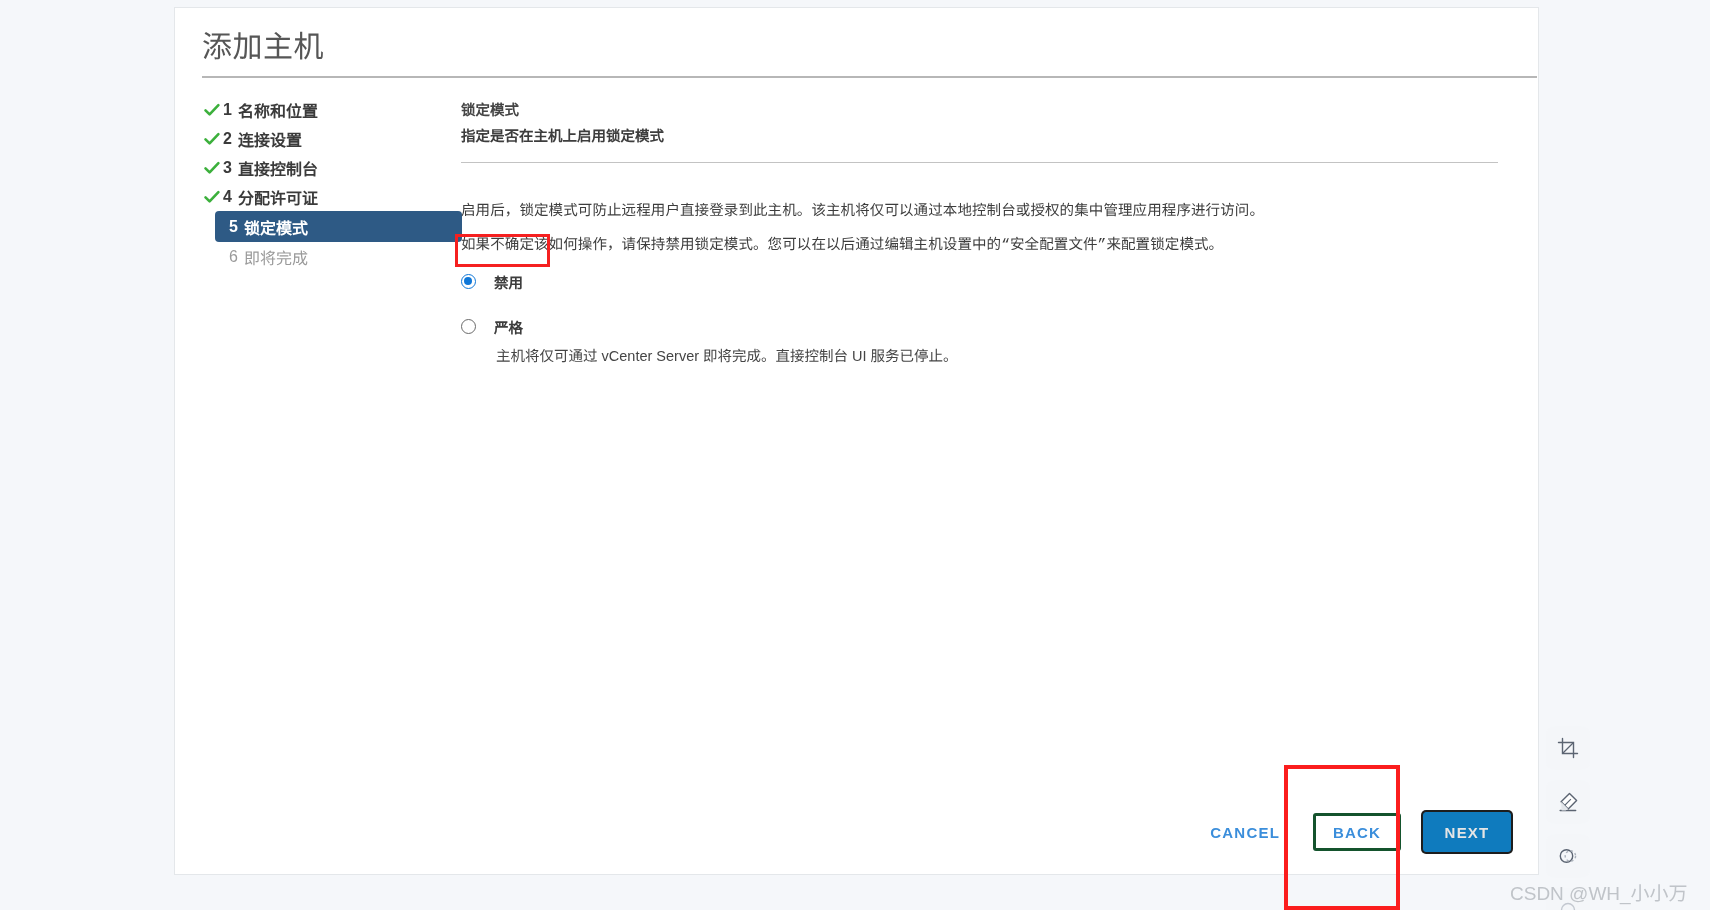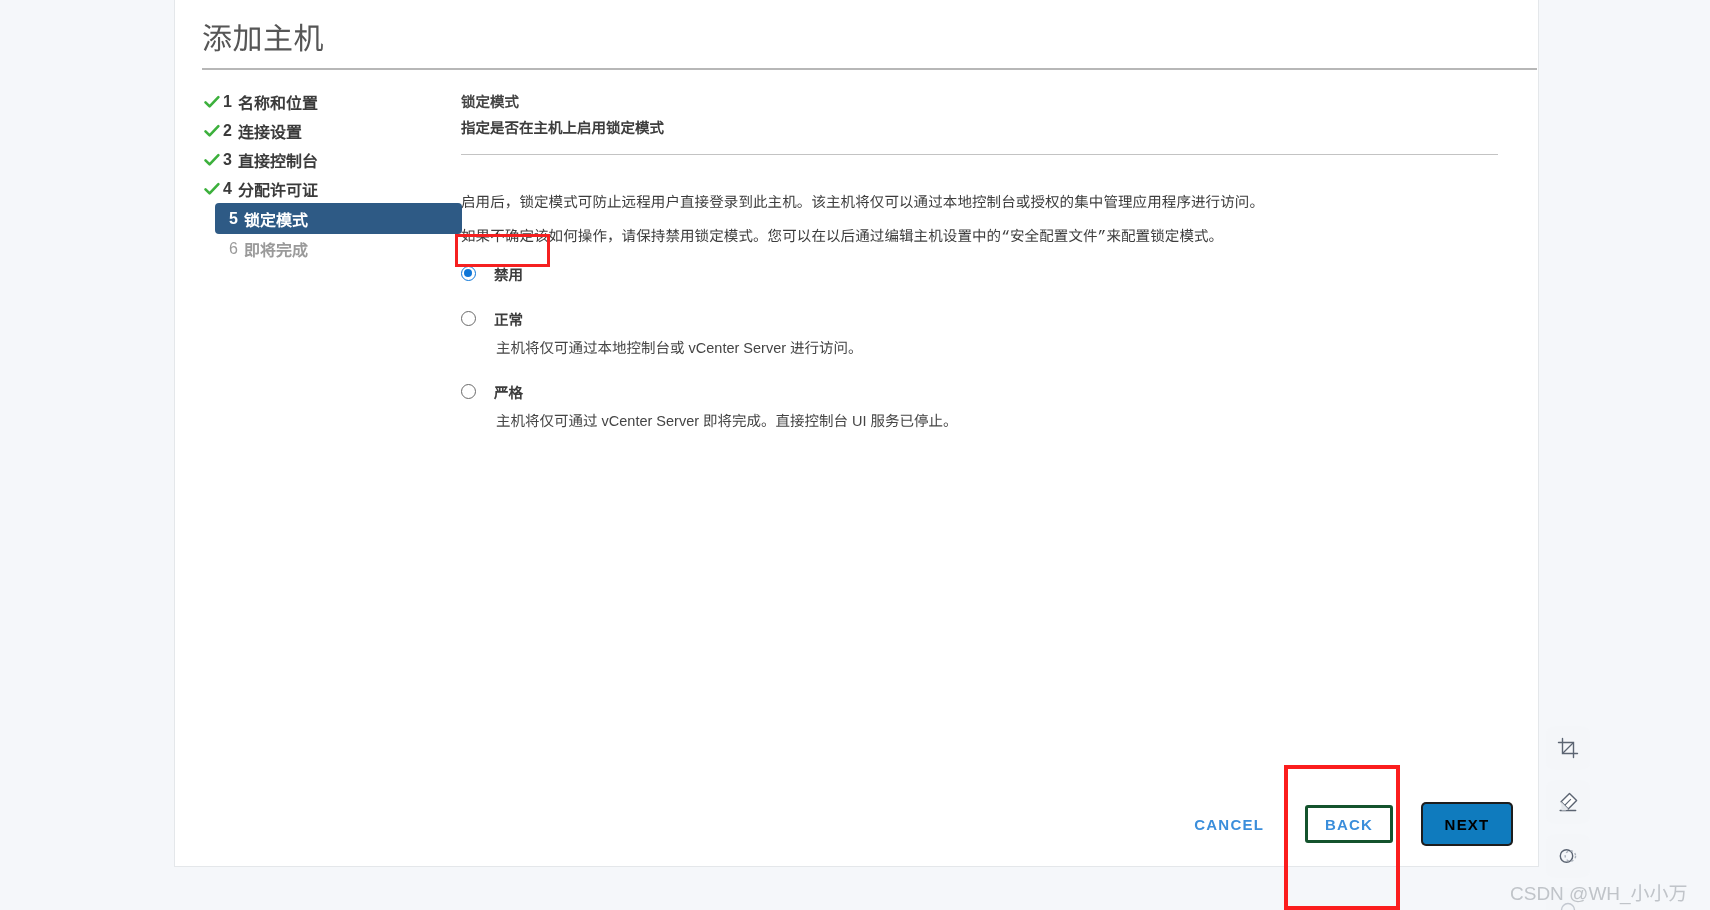--- a/index.html
+++ b/index.html
@@ -14,21 +14,21 @@
     font-family: "Liberation Sans", "DejaVu Sans", sans-serif;
     overflow: hidden;
     position: relative;
     -webkit-font-smoothing: antialiased;
   }
 
   
   #wizard-modal {
     position: absolute;
     left: 175px;
-    top: 0;
+    top: 8px;
     width: 1363px;
     height: 866px;
     background: #ffffff;
     box-shadow: 0 0 0 1px #e4e7ea;
     box-sizing: border-box;
     overflow: hidden;
   }
 
   
   .modal-header {
@@ -104,21 +104,21 @@
     height: 31px;
   }
   .step-item.is-active .step-num,
   .step-item.is-active .step-label { color: #ffffff; font-weight: 700; }
 
   .step-item.is-future {
     color: #9a9a9a;
     padding-left: 35px;
   }
   .step-item.is-future .step-num { font-weight: 400; color: #9a9a9a; }
-  .step-item.is-future .step-label { font-weight: 700; color: #9a9a9a; }
+  .step-item.is-future .step-label { font-weight: 400; color: #9a9a9a; }
 
   
   .content-pane {
     flex: 1 1 auto;
     padding: 20px 0 0 18px;
     box-sizing: border-box;
   }
   .content-heading {
     font-size: 14.5px;
     font-weight: 700;
@@ -205,21 +205,21 @@
     pointer-events: none;
   }
 
   
   .modal-footer {
     position: absolute;
     right: 27px;
     bottom: 22px;
     display: flex;
     align-items: center;
-    gap: 8px;
+    gap: 0;
   }
   .btn {
     font-family: "Liberation Sans", "DejaVu Sans", sans-serif;
     font-size: 15px;
     letter-spacing: 1.2px;
     font-weight: 600;
     border-radius: 3px;
     cursor: pointer;
     box-sizing: border-box;
     display: inline-flex;
@@ -238,21 +238,21 @@
     background: #ffffff;
     border: 3px solid #14532d;
     color: #3b8edb;
     height: 38px;
     width: 88px;
     margin-right: 22px;
   }
   .btn-primary {
     background: #0f7bbe;
     border: 1px solid #0f7bbe;
-    color: #000000;
+    color: #e5e5e5;
     height: 40px;
     width: 88px;
     box-shadow: 0 0 0 2px #1d1d1d;
   }
 
   
   #annotation-next {
     position: absolute;
     left: 1284px;
     top: 765px;
@@ -376,27 +376,20 @@
 
       <div class="radio-group">
 
         <div class="radio-block first">
           <div class="radio-row checked">
             <span class="radio-mark"></span>
             <span class="radio-text">禁用</span>
           </div>
         </div>
 
-        <div class="radio-block">
-          <div class="radio-row">
-            <span class="radio-mark"></span>
-            <span class="radio-text">正常</span>
-          </div>
-          <div class="radio-desc">主机将仅可通过本地控制台或 vCenter Server 进行访问。</div>
-        </div>
 
         <div class="radio-block">
           <div class="radio-row">
             <span class="radio-mark"></span>
             <span class="radio-text">严格</span>
           </div>
           <div class="radio-desc">主机将仅可通过 vCenter Server 即将完成。直接控制台 UI 服务已停止。</div>
         </div>
 
       </div>

